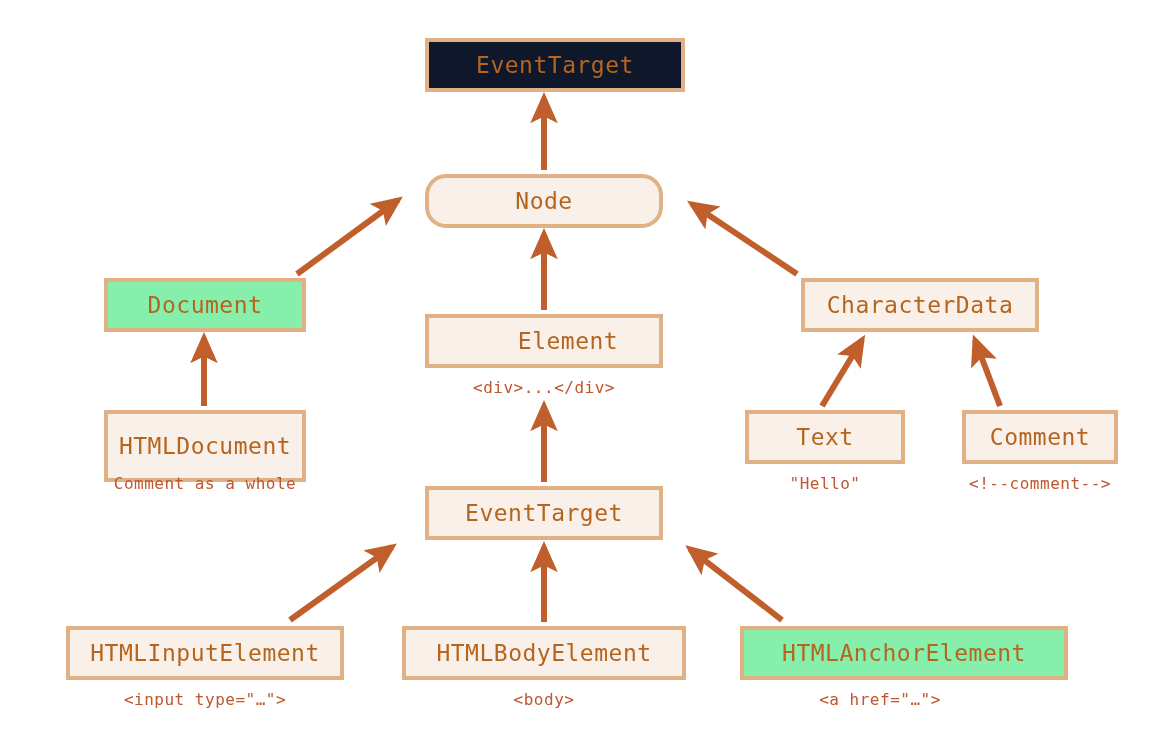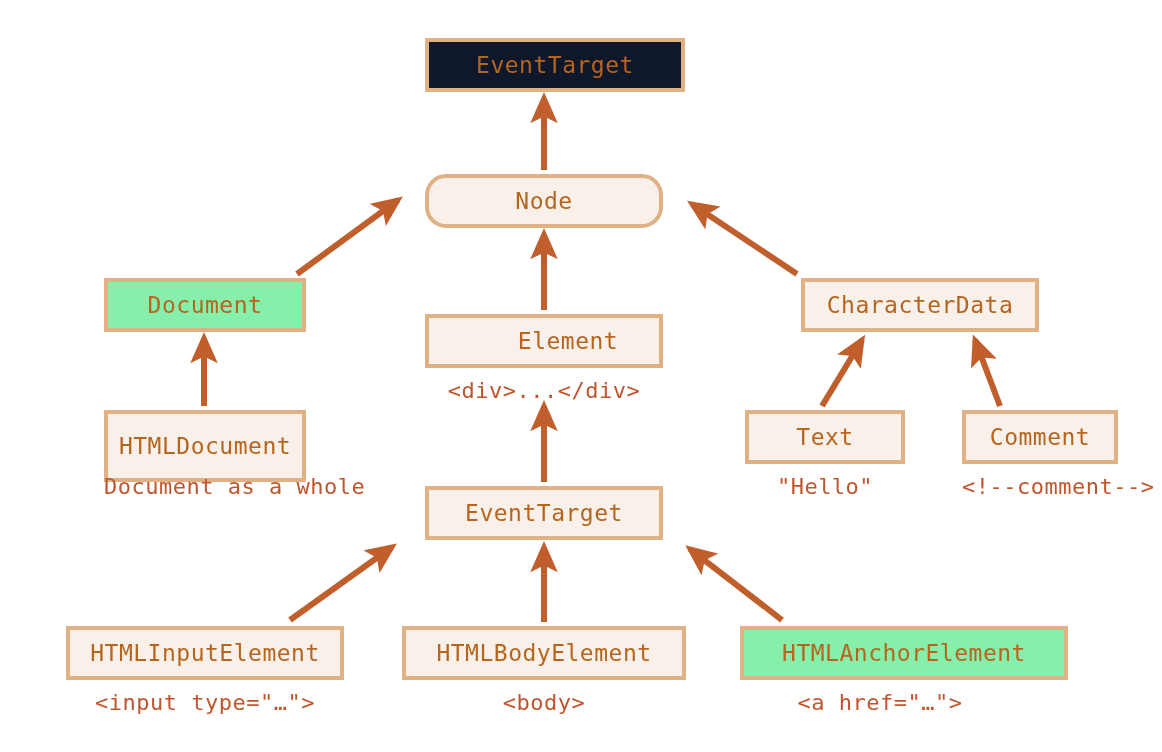--- a/index.html
+++ b/index.html
@@ -38,21 +38,21 @@
     display: flex;
     align-items: center;
     justify-content: center;
     white-space: nowrap;
     z-index: 2;
   }
   .node-caption {
     position: absolute;
     color: #c0562e;
     font-family: "DejaVu Sans Mono", monospace;
-    font-size: 22px;
+    font-size: 16px;
     letter-spacing: 0.5px;
     text-align: center;
     white-space: nowrap;
     z-index: 2;
   }
 </style>
 </head>
 <body>
 
 <div id="diagram">
@@ -79,21 +79,21 @@
   </svg>
 
   <div id="node-group">
       <div class="node-box" style="left: 425px; top: 38px; width: 260px; height: 54px; background: #0f172a; border-color: rgb(224, 177, 133); color: rgb(181, 101, 29);">EventTarget</div>
       <div class="node-box" style="left: 425px; top: 174px; width: 238px; height: 54px; background: rgb(250, 240, 234); border-color: rgb(224, 177, 133); color: rgb(181, 101, 29); border-radius: 21px;">Node</div>
       <div class="node-box" style="left: 104px; top: 278px; width: 202px; height: 54px; background: #86efac; border-color: rgb(224, 177, 133); color: rgb(181, 101, 29);">Document</div>
       <div class="node-box" style="left: 801px; top: 278px; width: 238px; height: 54px; background: rgb(250, 240, 234); border-color: rgb(224, 177, 133); color: rgb(181, 101, 29);">CharacterData</div>
       <div class="node-box" style="left: 425px; top: 314px; width: 238px; height: 54px; background: rgb(250, 240, 234); border-color: rgb(224, 177, 133); color: rgb(181, 101, 29); padding-left: 48px;">Element</div>
       <div class="node-caption" style="left: 425px; top: 378px; width: 238px; color: rgb(192, 86, 46);">&lt;div&gt;...&lt;/div&gt;</div>
       <div class="node-box" style="left: 104px; top: 410px; width: 202px; height: 72px; background: rgb(250, 240, 234); border-color: rgb(224, 177, 133); color: rgb(181, 101, 29);">HTMLDocument</div>
-      <div class="node-caption" style="left: 104px; top: 474px; width: 202px; color: rgb(192, 86, 46);">Document as a whole</div>
+      <div class="node-caption" style="left: 104px; top: 474px; width: 202px; color: rgb(192, 86, 46);">Comment as a whole</div>
       <div class="node-box" style="left: 745px; top: 410px; width: 160px; height: 54px; background: rgb(250, 240, 234); border-color: rgb(224, 177, 133); color: rgb(181, 101, 29);">Text</div>
       <div class="node-caption" style="left: 745px; top: 474px; width: 160px; color: rgb(192, 86, 46);">"Hello"</div>
       <div class="node-box" style="left: 962px; top: 410px; width: 156px; height: 54px; background: rgb(250, 240, 234); border-color: rgb(224, 177, 133); color: rgb(181, 101, 29);">Comment</div>
       <div class="node-caption" style="left: 962px; top: 474px; width: 156px; color: rgb(192, 86, 46);">&lt;!--comment--&gt;</div>
       <div class="node-box" style="left: 425px; top: 486px; width: 238px; height: 54px; background: rgb(250, 240, 234); border-color: rgb(224, 177, 133); color: rgb(181, 101, 29);">EventTarget</div>
       <div class="node-box" style="left: 66px; top: 626px; width: 278px; height: 54px; background: rgb(250, 240, 234); border-color: rgb(224, 177, 133); color: rgb(181, 101, 29);">HTMLInputElement</div>
       <div class="node-caption" style="left: 66px; top: 690px; width: 278px; color: rgb(192, 86, 46);">&lt;input type="…"&gt;</div>
       <div class="node-box" style="left: 402px; top: 626px; width: 284px; height: 54px; background: rgb(250, 240, 234); border-color: rgb(224, 177, 133); color: rgb(181, 101, 29); text-align: center;">HTMLBodyElement</div>
       <div class="node-caption" style="left: 402px; top: 690px; width: 284px; color: rgb(192, 86, 46);">&lt;body&gt;</div>
       <div class="node-box" style="left: 740px; top: 626px; width: 328px; height: 54px; background: #86efac; border-color: rgb(224, 177, 133); color: rgb(181, 101, 29);">HTMLAnchorElement</div>

